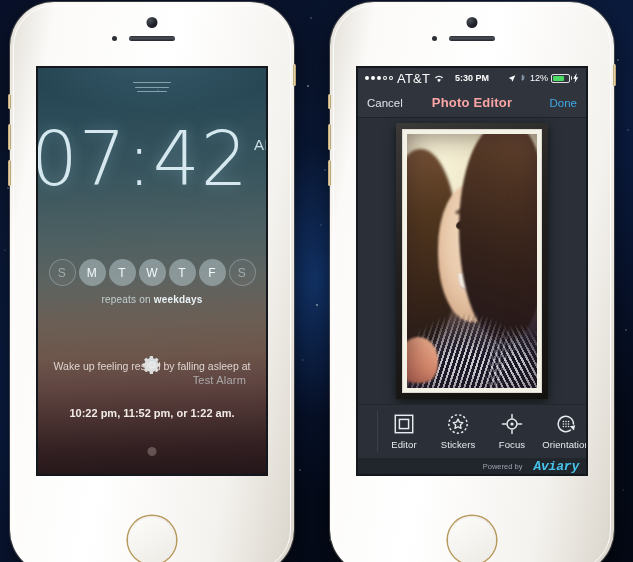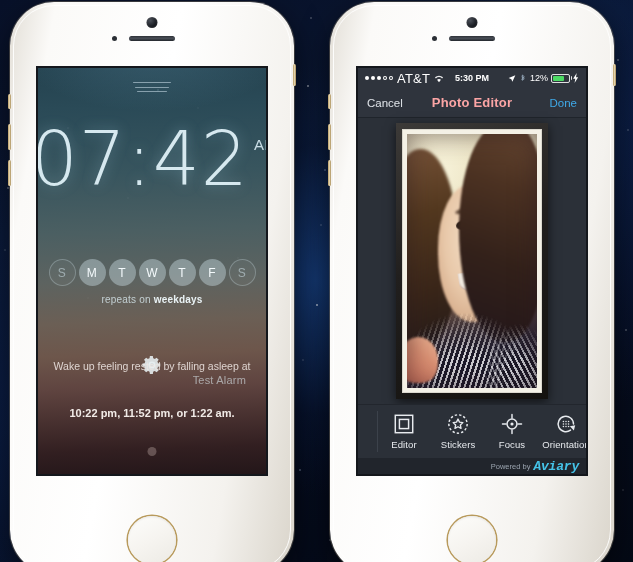--- a/index.html
+++ b/index.html
@@ -505,21 +505,21 @@
     position: absolute;
     left: 19px; top: 6px; bottom: 6px;
     width: 1px; background: #3c424b;
   }
 
   .powered {
     height: 16px;
     background: #21252c;
     display: flex; align-items: center; justify-content: flex-end;
     padding-right: 7px;
-    gap: 3px;
+    gap: 11px;
     flex: 0 0 auto;
   }
   .powered-by { font-size: 7.5px; color: #9aa3ae; }
   .aviary {
     font-family: Liberation Mono, monospace;
     font-style: italic;
     font-weight: 700;
     font-size: 13px;
     color: #45c3e8;
     letter-spacing: -0.2px;

